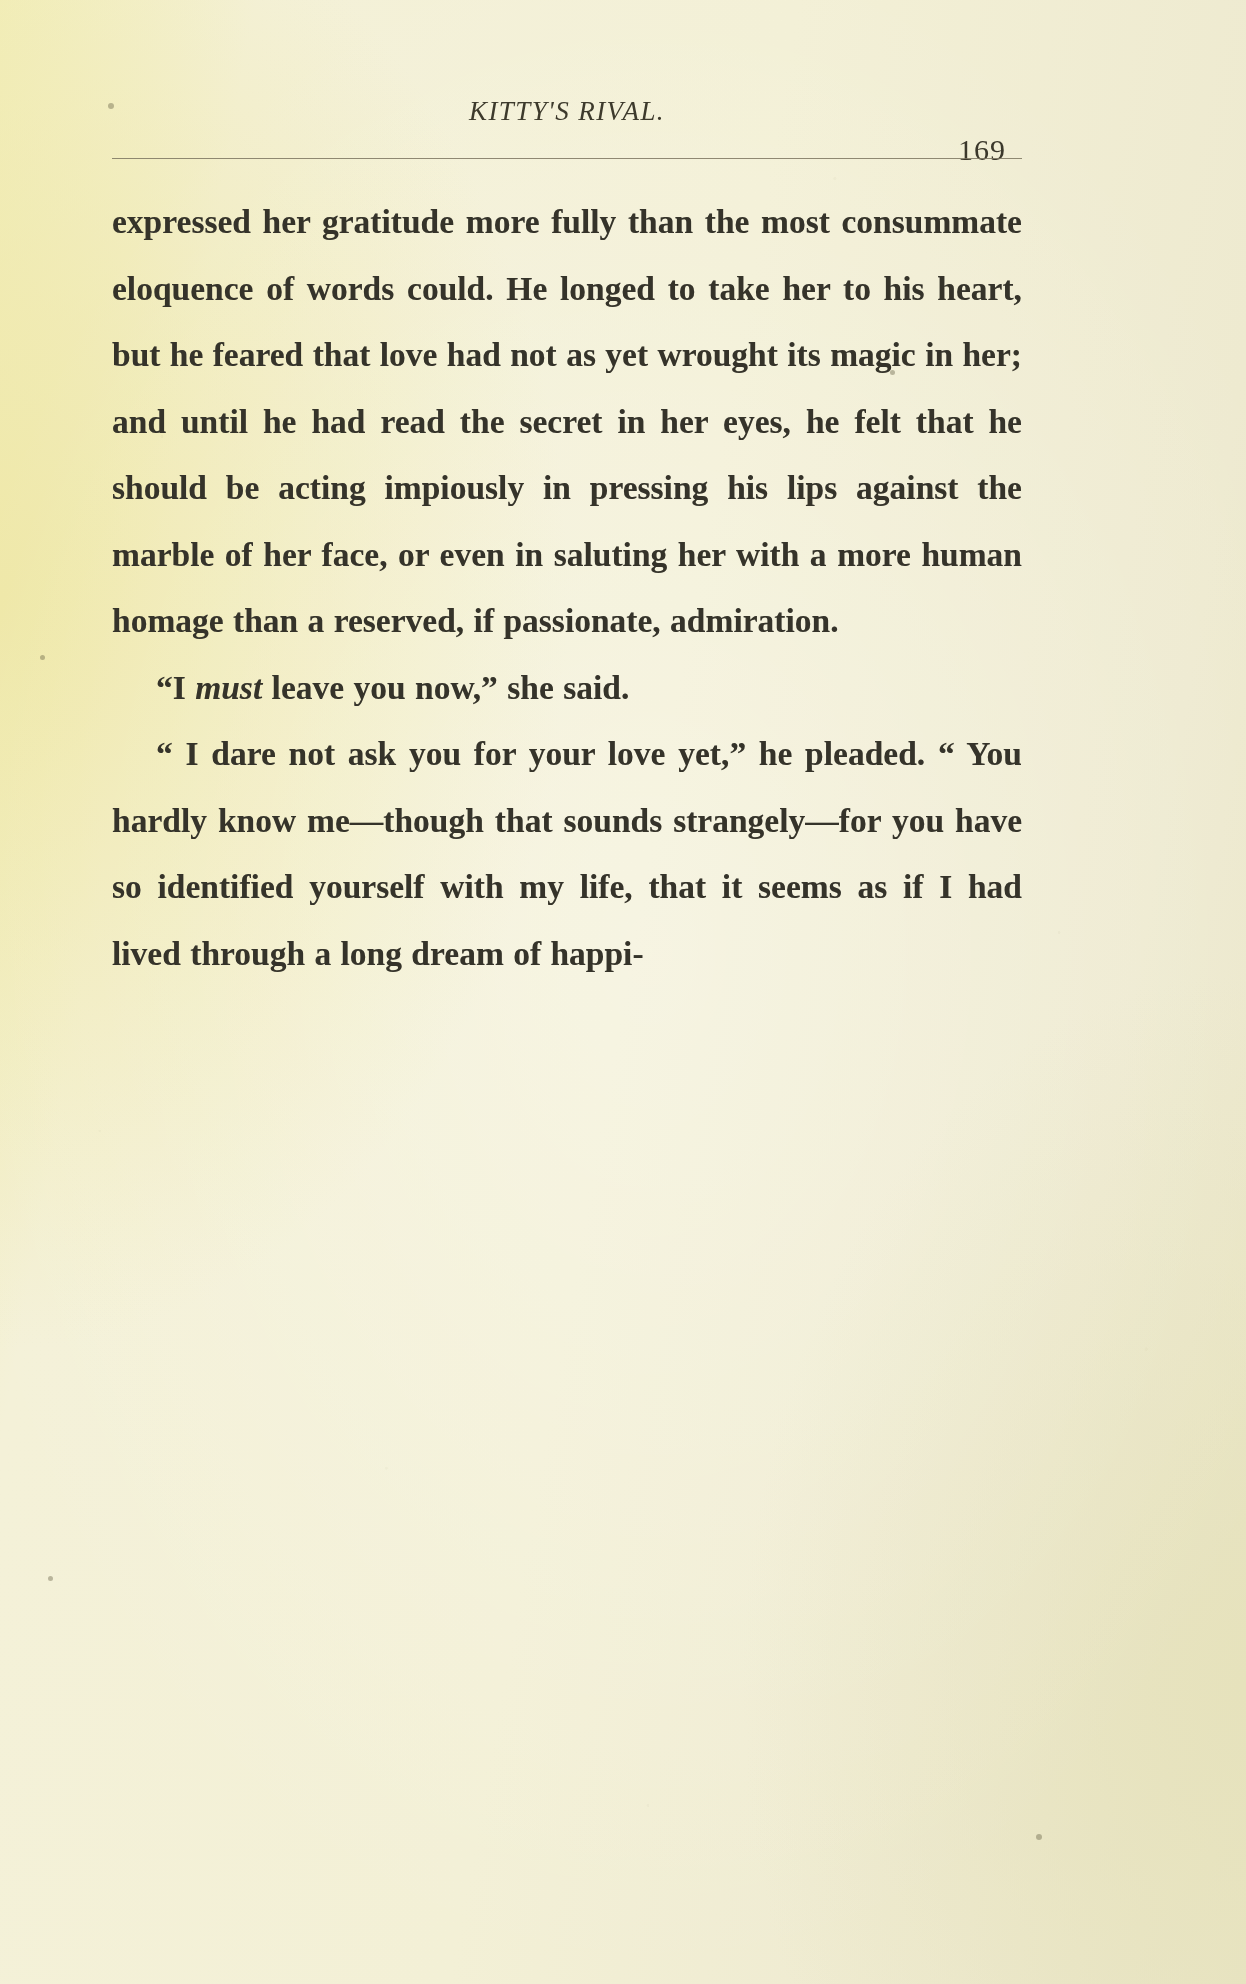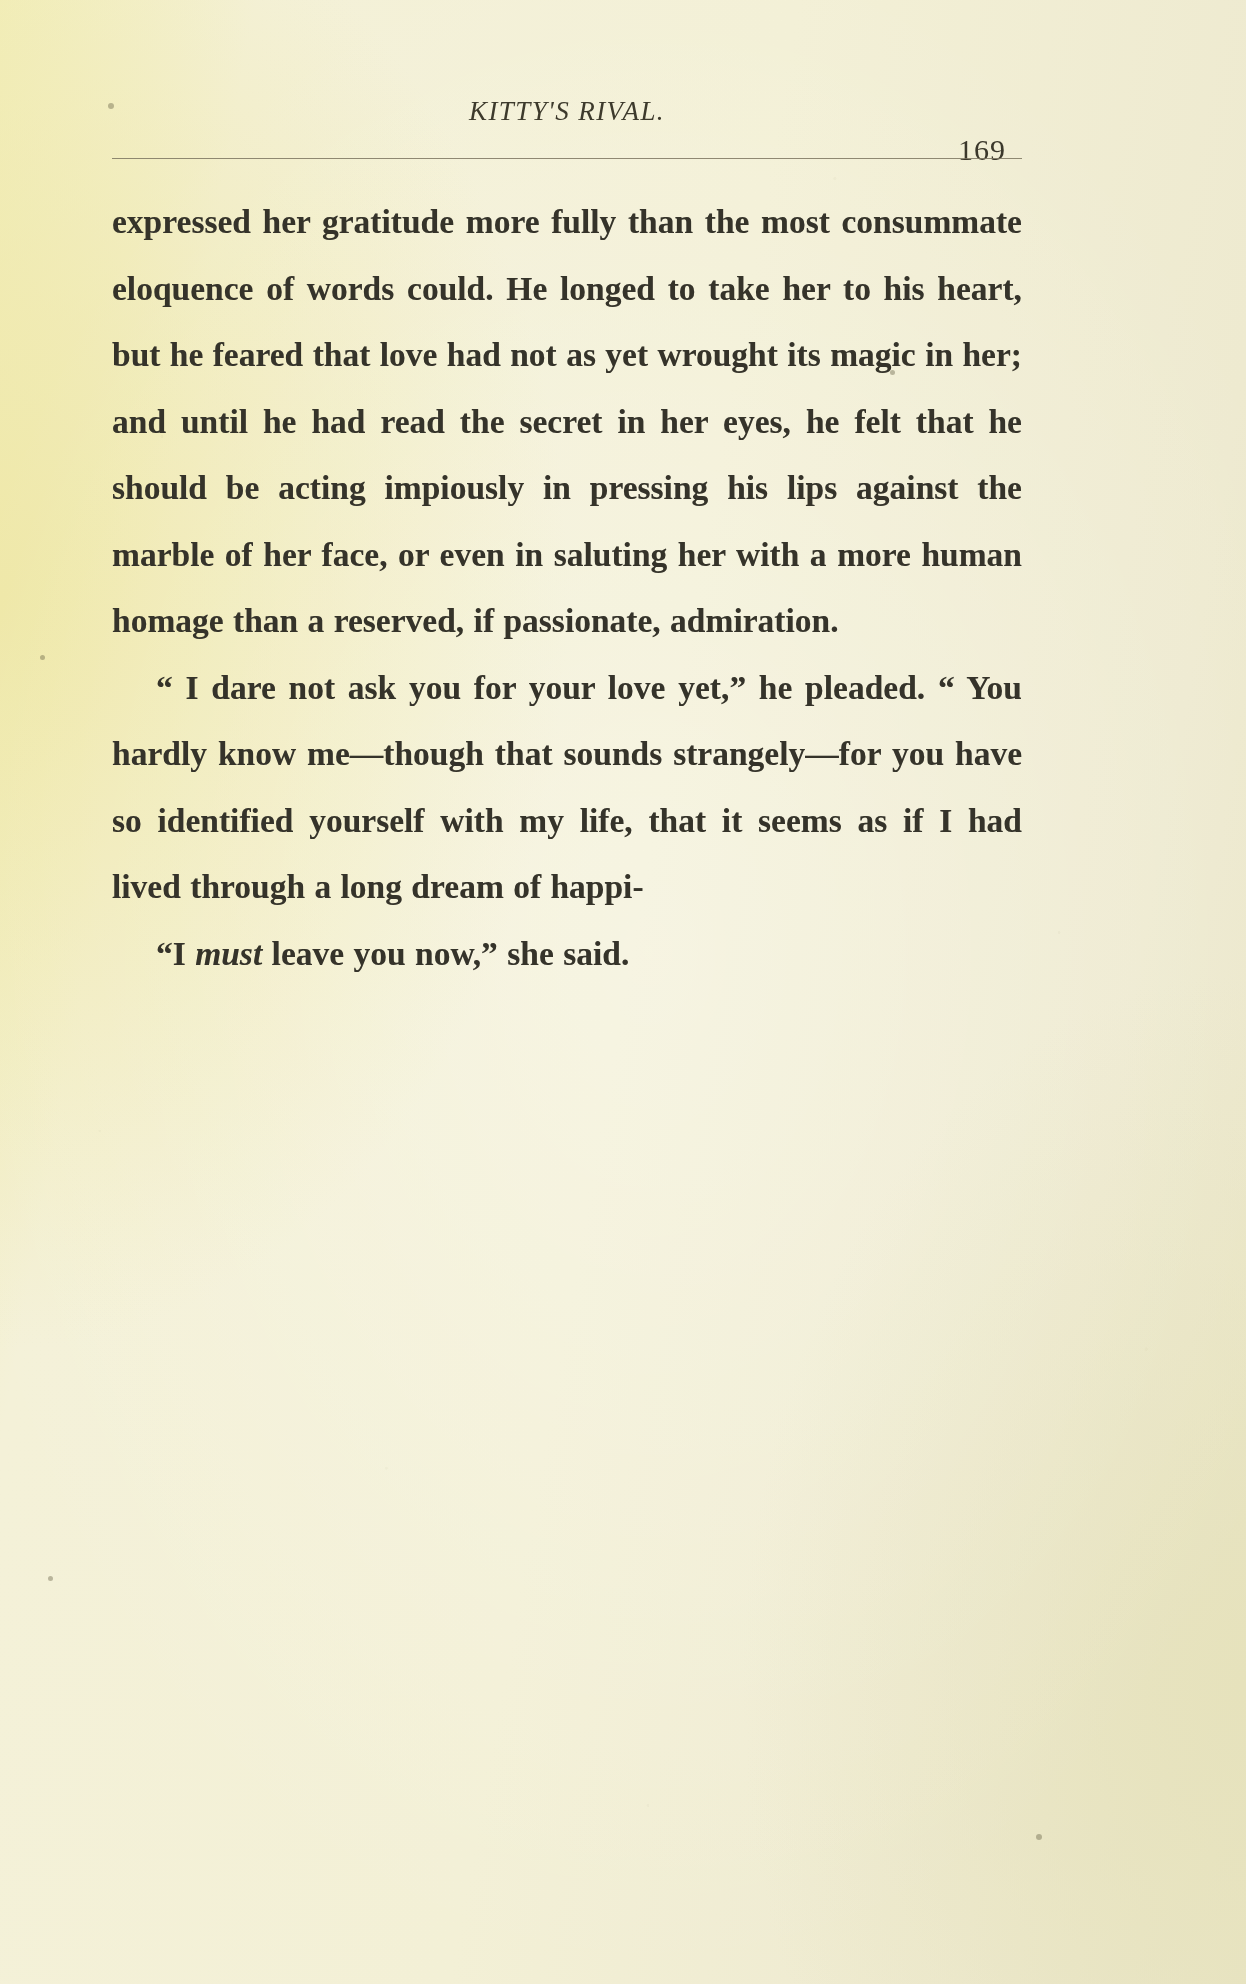--- a/index.html
+++ b/index.html
@@ -132,18 +132,18 @@
 
     <div class="header-row">
       <div class="running-head">Kitty's Rival.</div>
       <div class="page-number">169</div>
     </div>
 
     <div class="rule"></div>
 
     <div id="body-text">
       <p class="para-0">expressed her gratitude more fully than the most consummate eloquence of words could. He longed to take her to his heart, but he feared that love had not as yet wrought its magic in her; and until he had read the secret in her eyes, he felt that he should be acting impiously in pressing his lips against the marble of her face, or even in saluting her with a more human homage than a reserved, if passionate, admiration.</p>
+      <p class="indent para-1">“I <em>must</em> leave you now,” she said.</p>
       <p class="indent para-2">“ I dare not ask you for your love yet,” he pleaded. “ You hardly know me—though that sounds strangely—for you have so identified yourself with my life, that it seems as if I had lived through a long dream of happi-</p>
-      <p class="indent para-1">“I <em>must</em> leave you now,” she said.</p>
     </div>
 
   </div>
 </div>
 
 </body></html>

